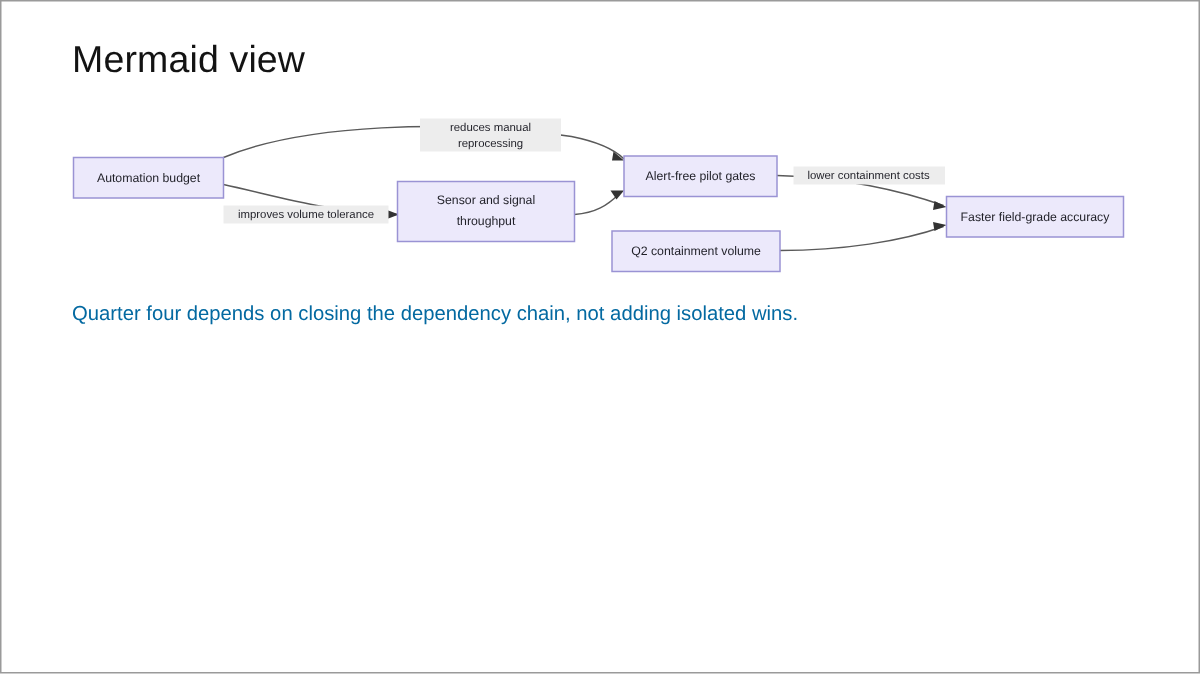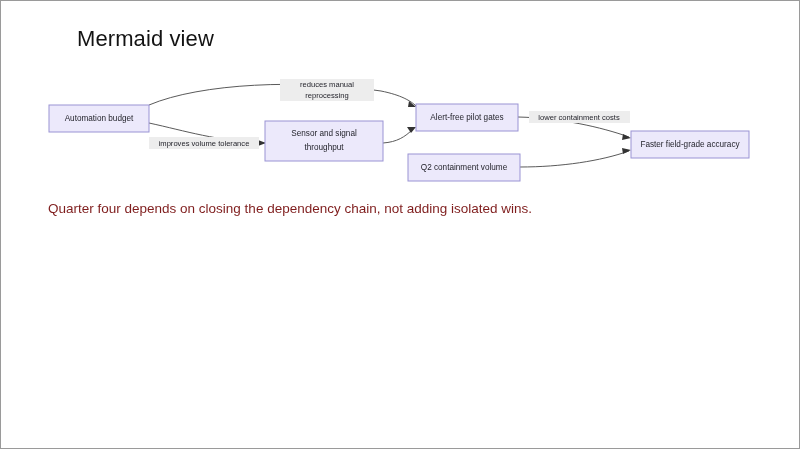--- a/index.html
+++ b/index.html
@@ -20,40 +20,39 @@
     height: 449px;
     box-sizing: border-box;
     background: #ffffff;
     border: 1px solid #9a9a9a;
     overflow: hidden;
   }
   #slide-title {
     position: absolute;
     left: 47px;
     top: 25px;
-    font-size: 22px;
+    font-size: 25px;
     font-weight: 400;
     color: #131313;
     letter-spacing: 0.1px;
     white-space: nowrap;
-    margin-left: 29px;
   }
   #diagram-wrap {
     position: absolute;
     left: 0px;
     top: 70px;
     width: 702px;
     height: 120px;
   }
   #caption {
     position: absolute;
     left: 47px;
     top: 200px;
     font-size: 13.5px;
-    color: #7f1d1d;
+    color: #0369a1;
     white-space: nowrap;
   }
   svg { display: block; }
   .node-box {
     fill: #ece9fb;
     stroke: #9a93d4;
     stroke-width: 1;
   }
   .node-label {
     font-family: "Liberation Sans", sans-serif;

